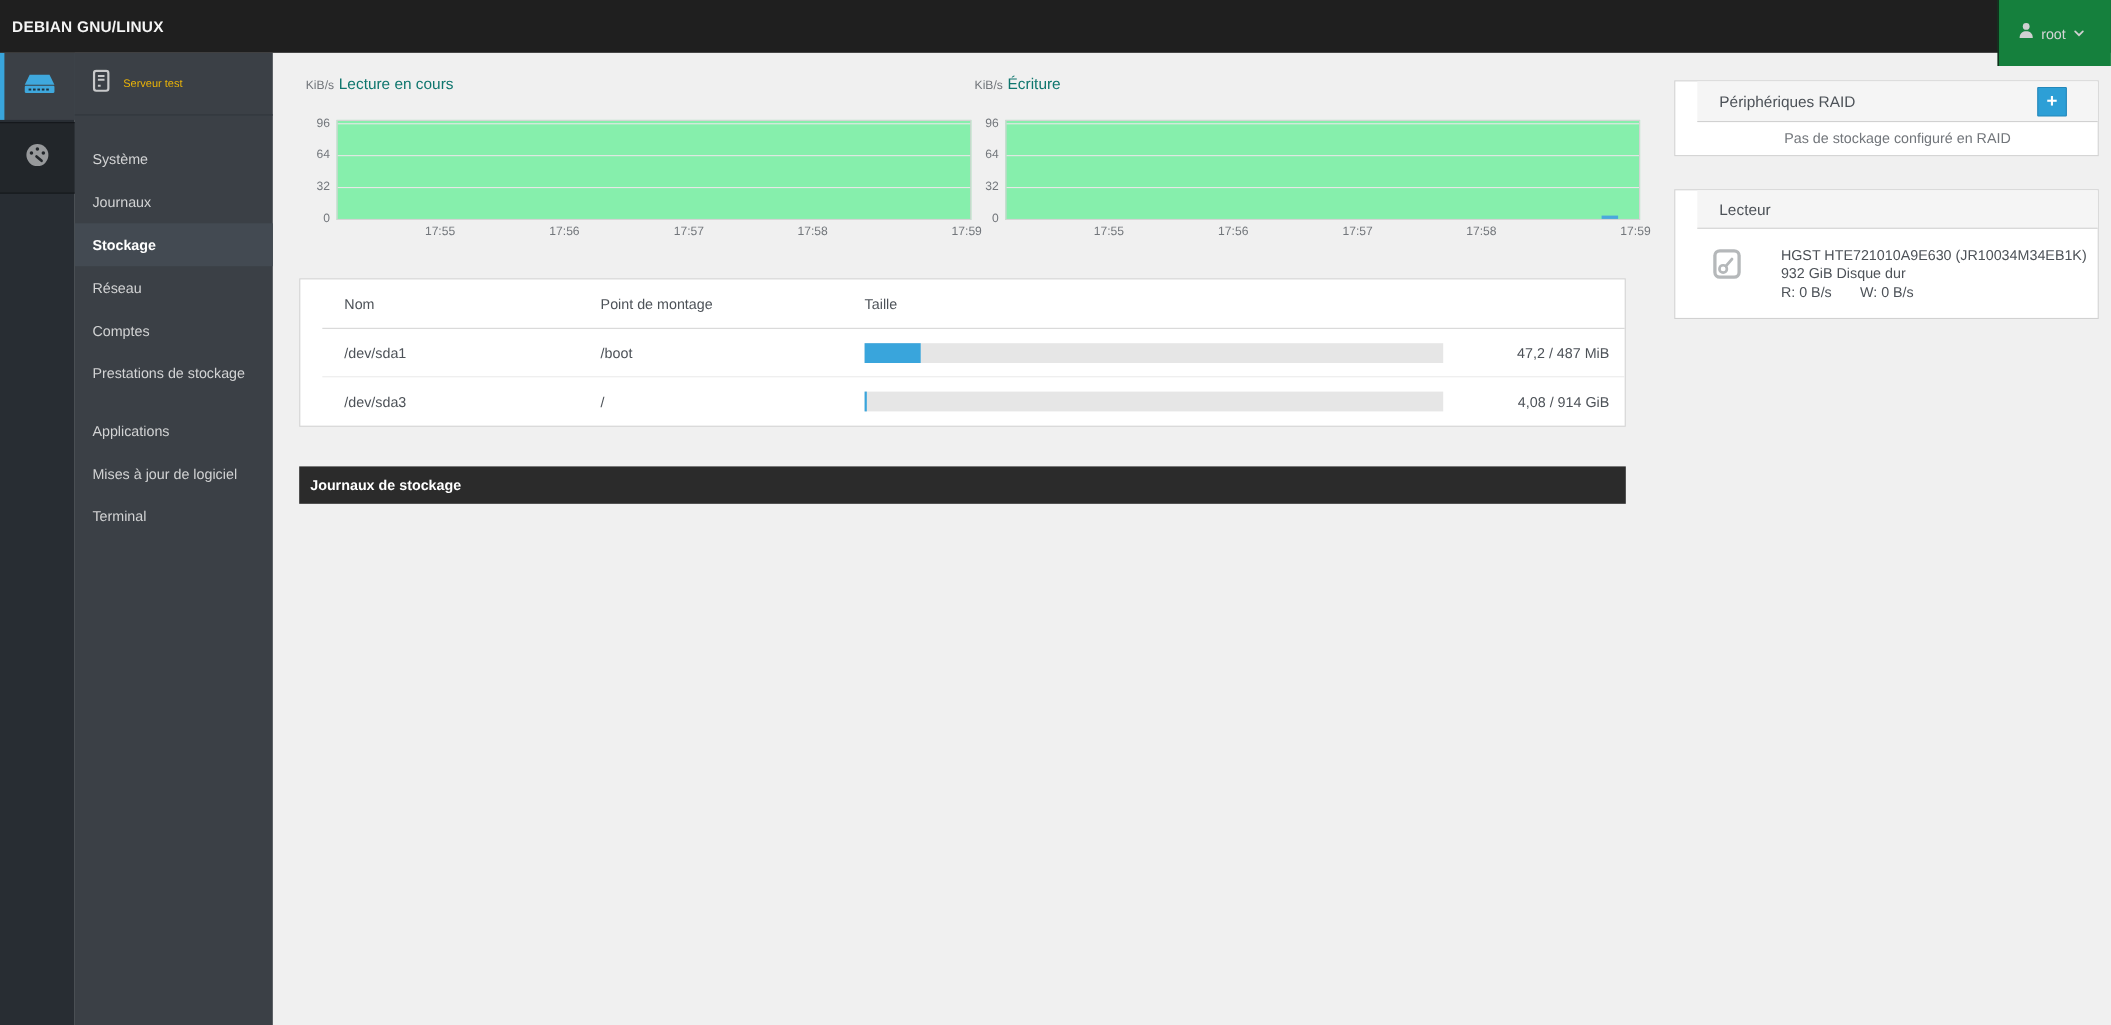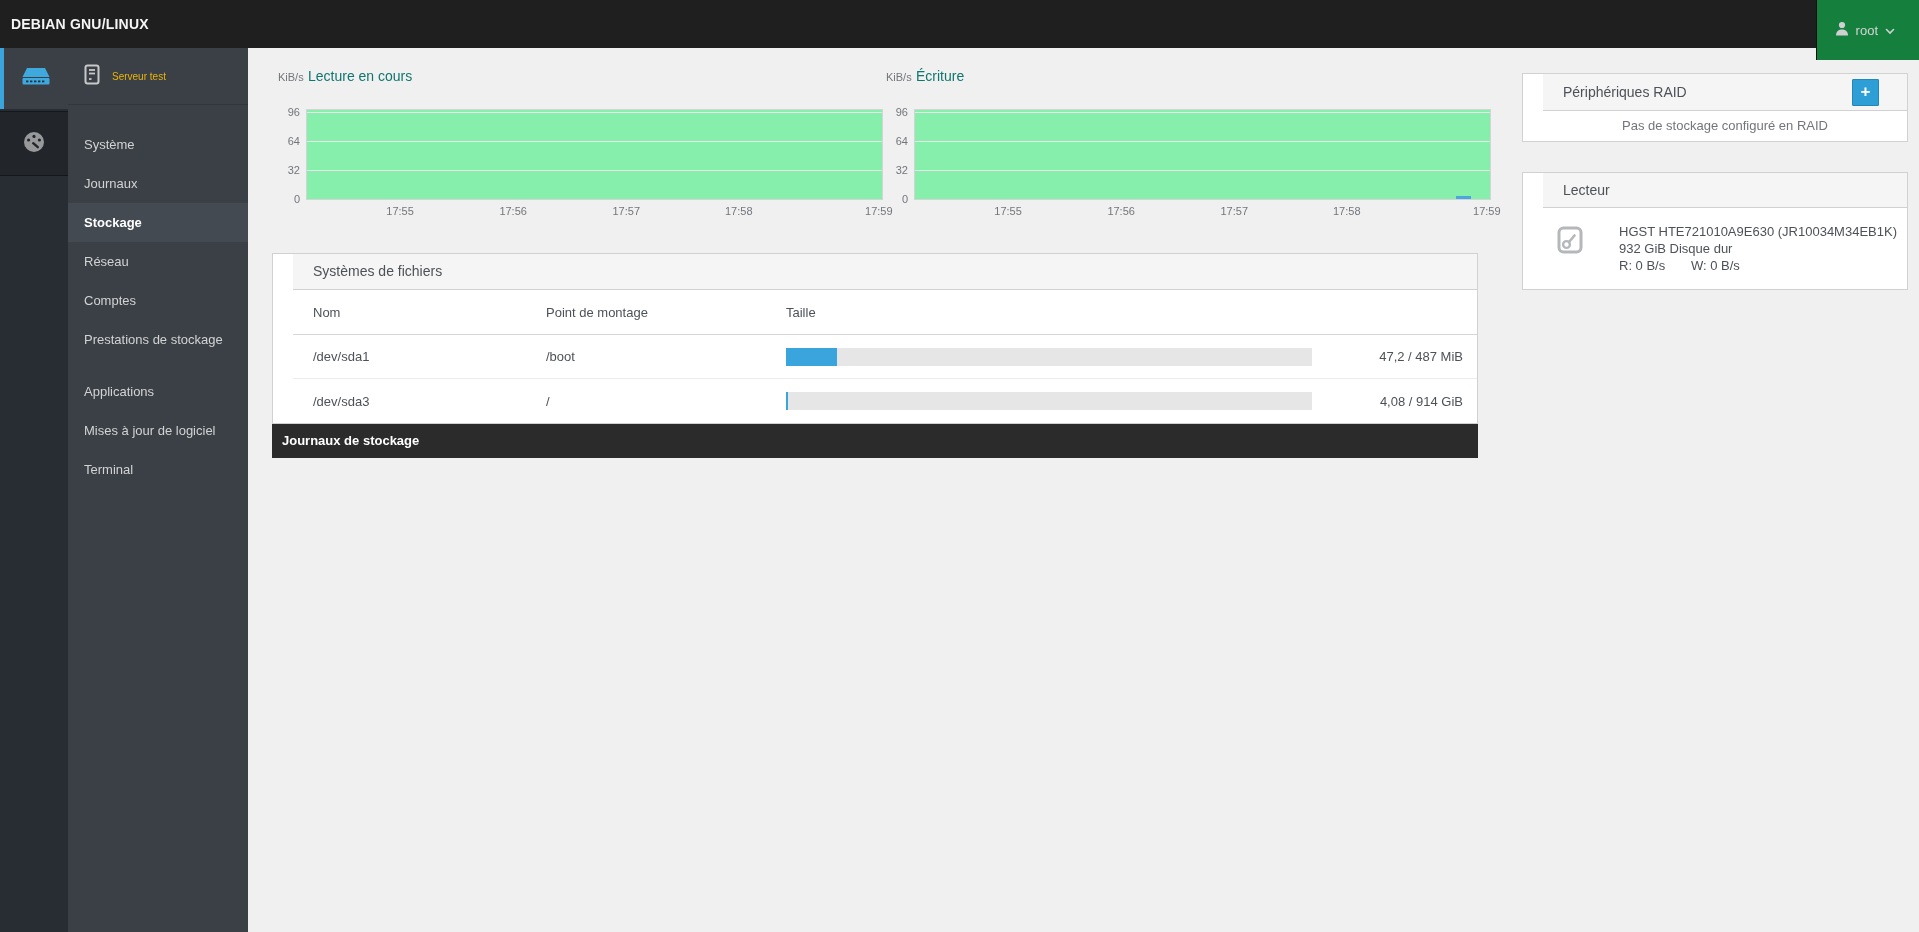--- a/index.html
+++ b/index.html
@@ -263,21 +263,20 @@
     <div class="xlabels">
       <span class="xtick xt-0">17:55</span>
       <span class="xtick xt-1">17:56</span>
       <span class="xtick xt-2">17:57</span>
       <span class="xtick xt-3">17:58</span>
       <span class="xtick xt-4">17:59</span>
     </div>
   </section>
 
   <section class="panel fs-panel">
-    <div class="panel-heading">Systèmes de fichiers</div>
     <div class="fs-row head">
       <span>Nom</span>
       <span>Point de montage</span>
       <span>Taille</span>
     </div>
     <div class="fs-row data">
       <span>/dev/sda1</span>
       <span>/boot</span>
       <span class="size-cell">
         <span class="usage-bar">

